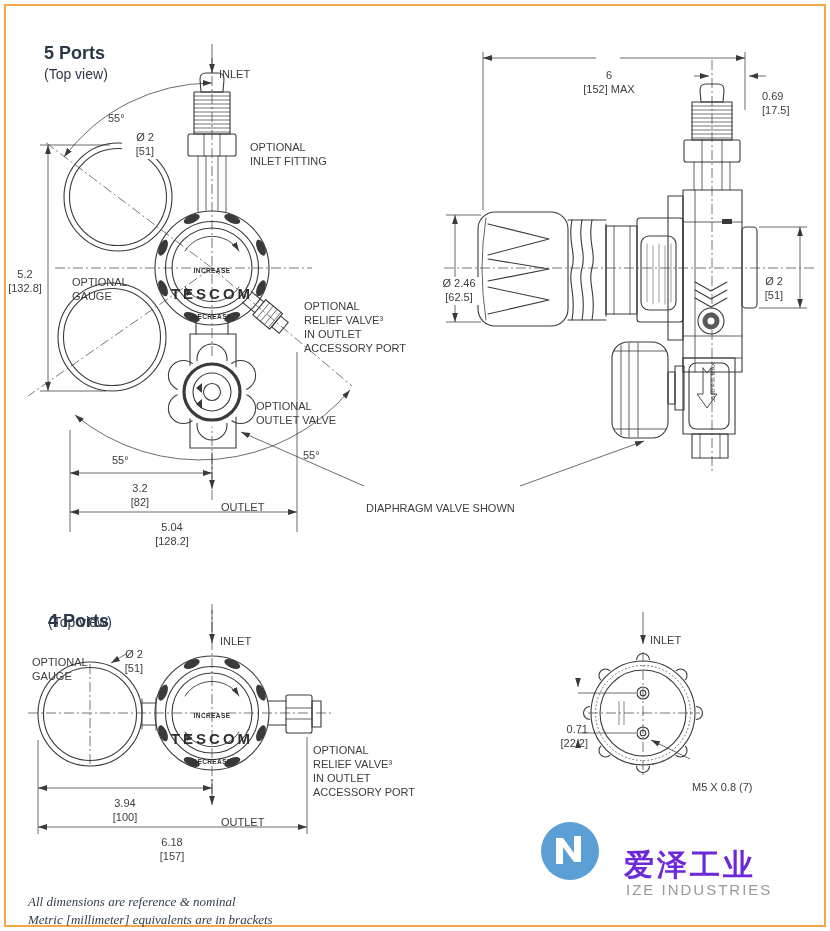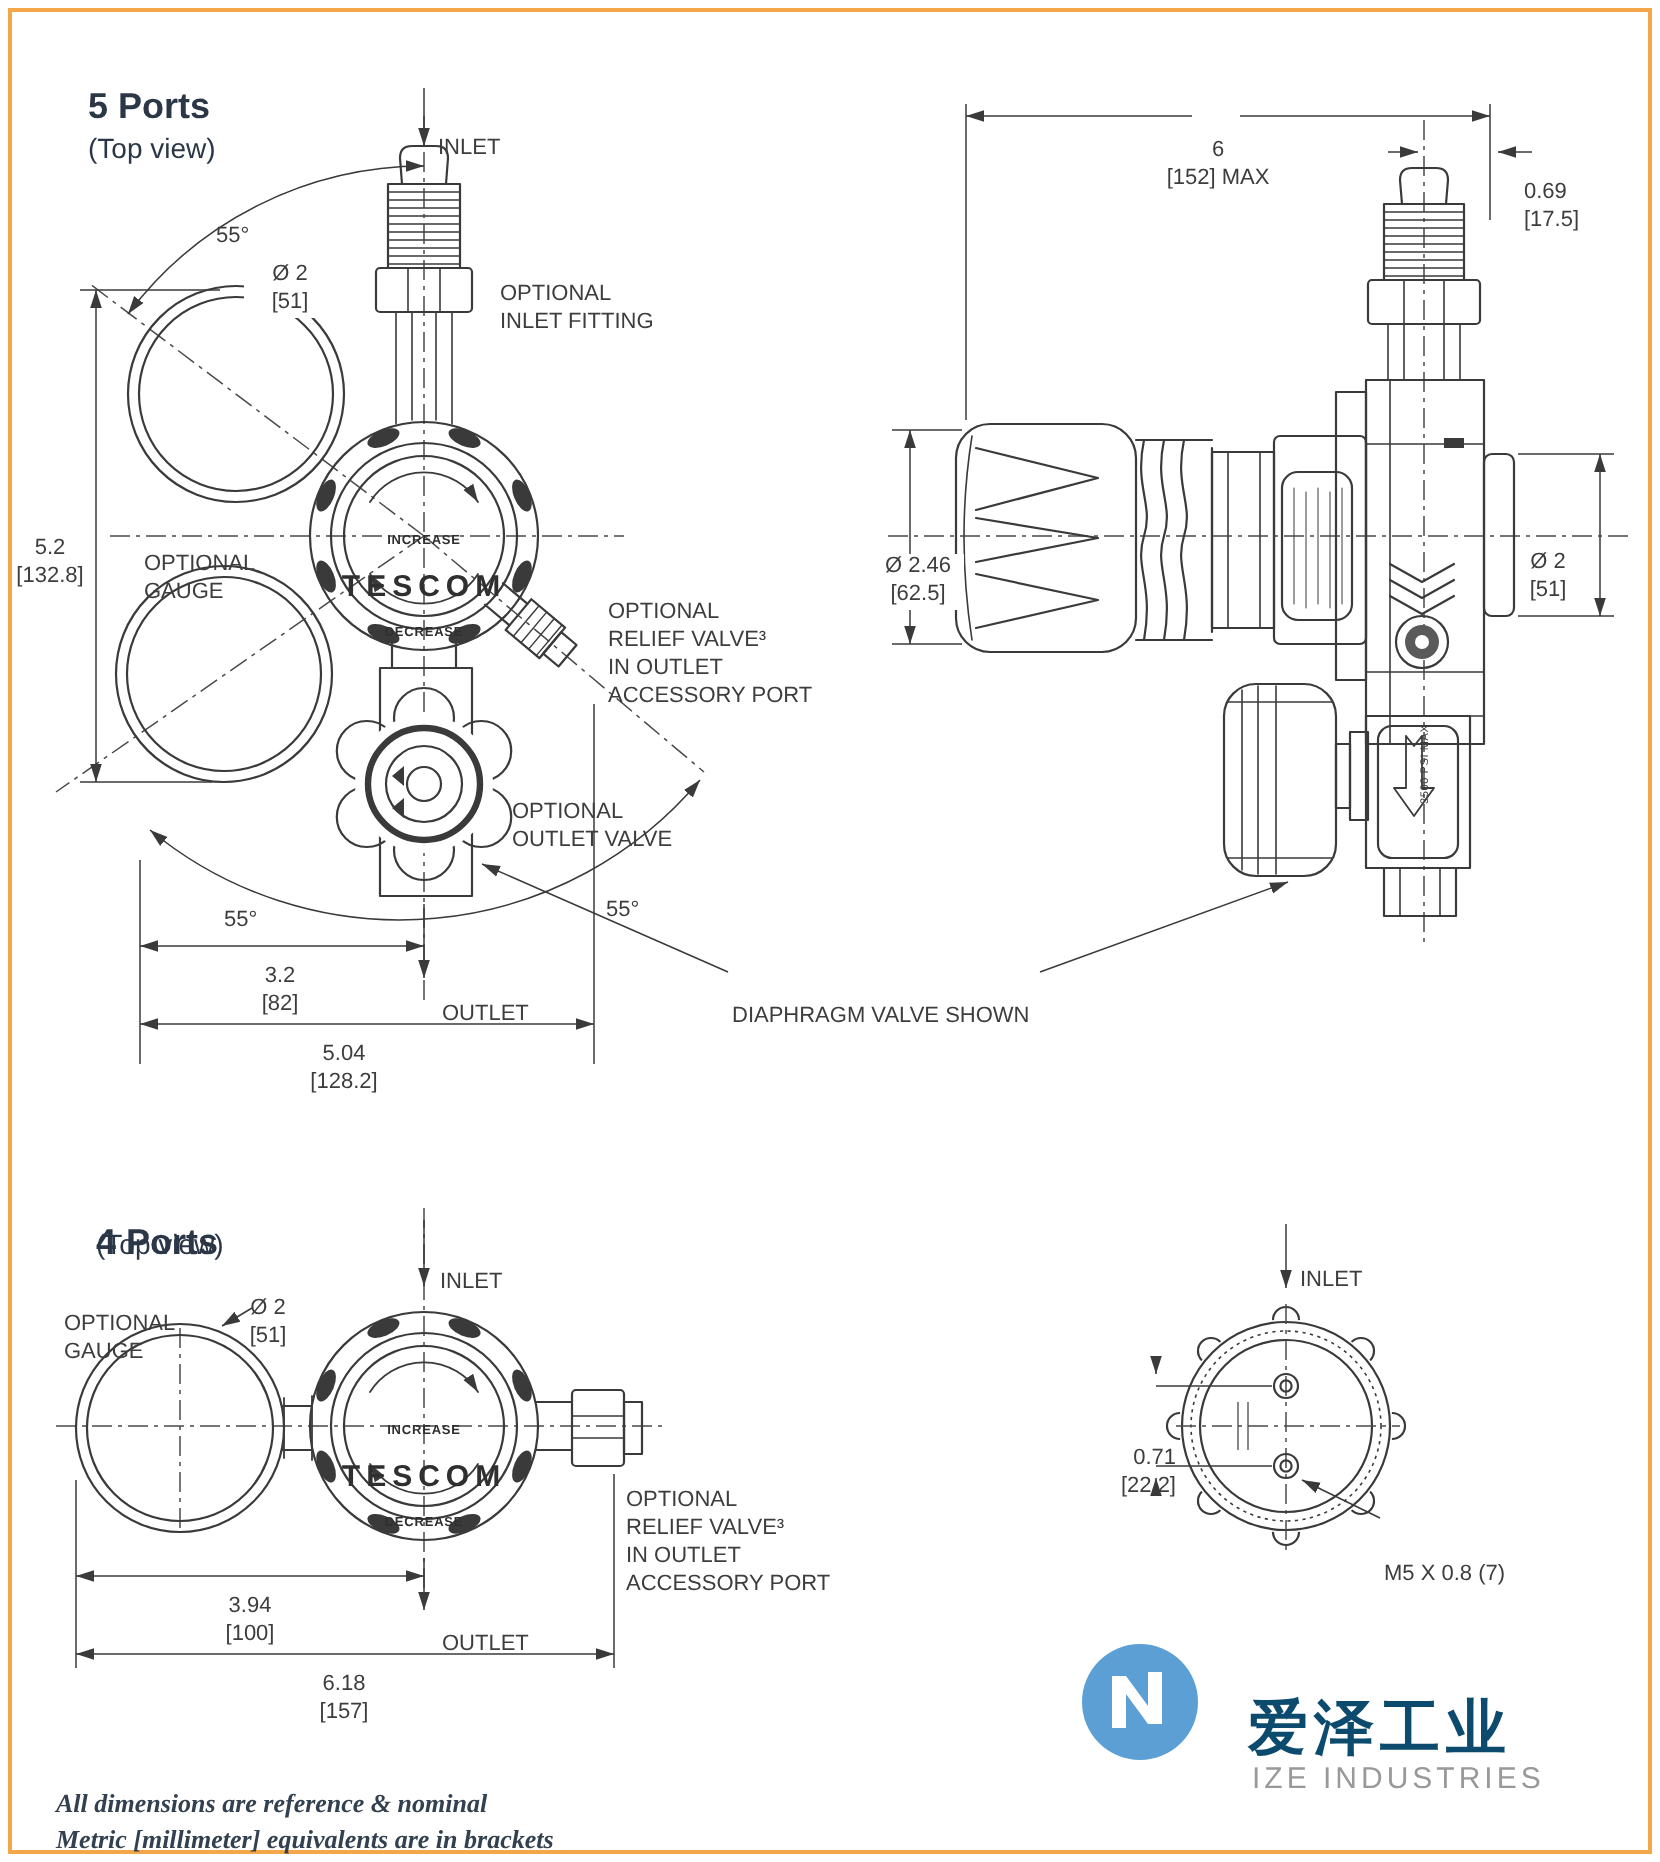--- a/index.html
+++ b/index.html
@@ -10,22 +10,22 @@
   .lbl{position:absolute;font-size:11px;line-height:1.27;color:#3d3d3d;white-space:pre-line;margin-top:24px;}
   .c{text-align:center;}
   .r{text-align:right;}
   .bg{background:#fff;padding:0 1px;}
   .sec-title{font-size:18px;font-weight:bold;color:#2b3747;}
   .sub{font-size:14px;color:#2b3747;}
   .tiny{font-size:6.5px;font-weight:bold;letter-spacing:.4px;color:#2f2f2f;}
   .brand{font-size:15px;letter-spacing:3px;font-weight:600;color:#2f2f2f;}
   .rot{position:absolute;transform:rotate(-90deg);transform-origin:0 100%;font-size:5.5px;
        letter-spacing:.3px;color:#3d3d3d;white-space:nowrap;}
-  .note-italic{font-style:italic;font-size:13px;color:#33404f;font-family:"Liberation Serif",serif;font-weight:bold;}
-  .cn{font-size:30px;font-weight:bold;color:#0c4a6e;letter-spacing:3px;}
+  .note-italic{font-style:italic;font-size:13px;color:#33404f;font-family:"Liberation Serif",serif;}
+  .cn{font-size:30px;font-weight:bold;color:#6d28d9;letter-spacing:3px;}
   .en{font-size:15px;color:#97999b;letter-spacing:2px;}
 </style>
 </head>
 <body>
 
 <div id="canvas">
   <div class="frame"></div>
 
   <svg class="art" width="830" height="931" viewBox="0 0 830 931">
     <defs>

